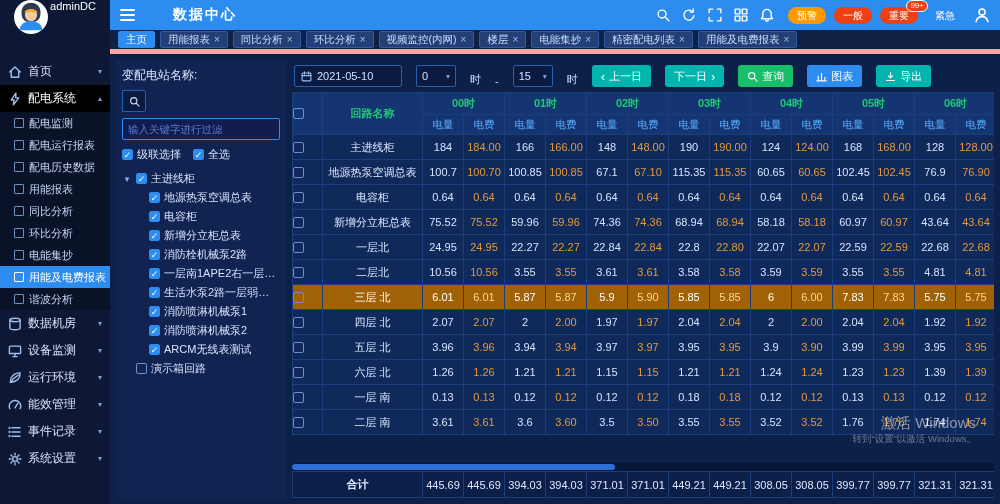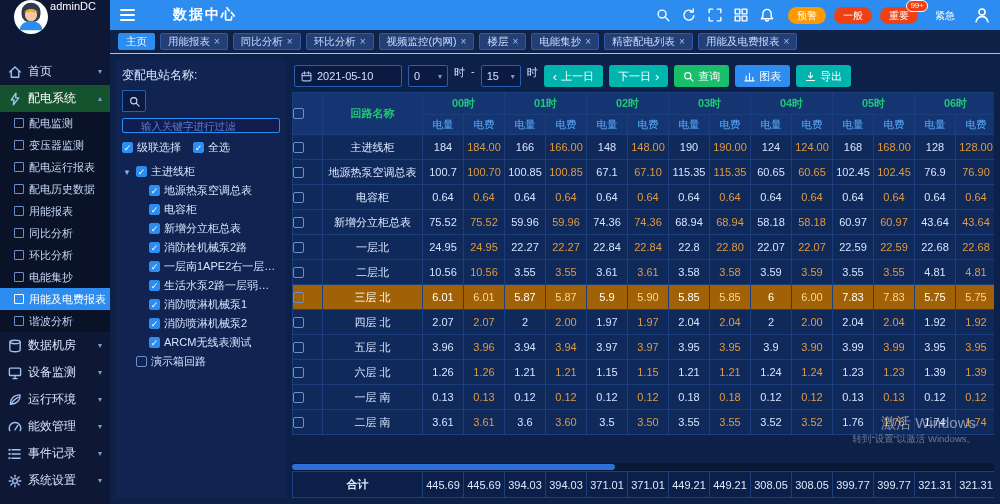--- a/index.html
+++ b/index.html
@@ -11,21 +11,21 @@
   .sidebar { width:110px; background:#0e1734; display:flex; flex-direction:column; flex-shrink:0; }
   .avatar-box { height:58px; display:flex; flex-direction:row; align-items:flex-start; justify-content:center; gap:2px; }
   .avatar { width:34px; height:34px; border-radius:50%; background:#fff; overflow:hidden; display:flex; align-items:center; justify-content:center; }
   .avatar svg { width:34px; height:34px; }
   .avatar-name { color:#fff; font-size:11px; }
   .menu { flex:1; overflow:hidden; }
   .menu-item { height:27px; display:flex; align-items:center; gap:6px; padding:0 8px; color:#d8e4f8; cursor:pointer; font-size:12px; }
   .menu-item .icon { width:14px; height:14px; display:flex; align-items:center; justify-content:center; color:#9fc0ee; flex-shrink:0; }
   .menu-item .mi-label { flex:1; white-space:nowrap; overflow:hidden; }
   .menu-item .chev { font-size:8px; color:#7e9cd0; }
-  .menu-item.group-open { background:#14532d; color:#fff; }
+  .menu-item.group-open { background:#000000; color:#fff; }
   .submenu { background:#0a1228; }
   .submenu-item { height:22px; display:flex; align-items:center; gap:5px; padding:0 6px 0 14px; color:#c3d4f2; font-size:11px; cursor:pointer; white-space:nowrap; overflow:hidden; }
   .submenu-item::before { content:""; width:8px; height:8px; border:1px solid #6f8fc7; border-radius:1px; flex-shrink:0; }
   .submenu-item.active { background:#2d8cf0; color:#fff; }
   .submenu-item.active::before { border-color:#fff; }
 
   
   .main-col { flex:1; display:flex; flex-direction:column; min-width:0; }
 
   .topbar { height:30px; background:#2d8cf0; display:flex; align-items:center; padding:0 10px; gap:10px; color:#fff; flex-shrink:0; }
@@ -33,51 +33,51 @@
   .hamburger i { height:2px; background:#fff; border-radius:1px; }
   .top-title { font-size:14px; font-weight:bold; letter-spacing:2px;margin-left:28px; }
   .top-spacer { flex:1; }
   .top-icons { display:flex; align-items:center; gap:12px; }
   .top-icons .icon { width:14px; height:14px; color:#fff; cursor:pointer; }
   .pills { display:flex; align-items:center; gap:8px; margin-left:4px; }
   .pill { position:relative; height:17px; line-height:17px; padding:0 9px; border-radius:9px; font-size:10px; color:#fff; cursor:pointer; }
   .pill .badge { position:absolute; top:-7px; right:-10px; background:#ed4014; border:1px solid #fff; color:#fff; font-size:8px; line-height:10px; padding:0 3px; border-radius:7px; }
   .user-icon { width:16px; height:16px; color:#fff; cursor:pointer; }
 
-  .tabbar { height:24px; background:#0f2144; display:flex; align-items:center; gap:5px; padding:0 8px; flex-shrink:0; border-bottom:1px solid #fca5a5; }
+  .tabbar { height:24px; background:#0f2144; display:flex; align-items:center; gap:5px; padding:0 8px; flex-shrink:0; border-bottom:5px solid #fca5a5; }
   .tab { height:17px; display:flex; align-items:center; gap:4px; padding:0 7px; background:#233f75; border:1px solid #2f5aa6; border-radius:2px; color:#cadeff; font-size:10.5px; cursor:pointer; white-space:nowrap; }
   .tab.active { background:#2d8cf0; border-color:#2d8cf0; color:#fff; }
   .tab .close { font-size:10px; color:#9fc0ee; cursor:pointer; }
 
   .content { flex:1; display:flex; gap:6px; padding:6px; min-height:0; }
 
   
   .left-panel { width:170px; background:#112351; padding:7px 6px; display:flex; flex-direction:column; gap:6px; flex-shrink:0; overflow:hidden; }
   .lp-label { color:#d8e6ff; font-size:12px; }
   .lp-search { display:flex; }
   .lp-search input { flex:1; min-width:0; height:22px; background:#0a1a40; border:1px solid #2a5fb0; border-right:none; border-radius:2px 0 0 2px; color:#e6efff; font-size:10.5px; padding:0 5px; outline:none; }
   .lp-search .search-btn { width:24px; height:22px; background:#0a1a40; border:1px solid #2a5fb0; border-radius:0 2px 2px 0; display:flex; align-items:center; justify-content:center; color:#cfe0ff; cursor:pointer; }
   .search-btn .icon, .lp-search svg { width:11px; height:11px; }
-  .lp-filter input { width:100%; height:15px; background:#101d4e; border:1px solid #2d8cf0; border-radius:2px; color:#cfe0ff; font-size:10.5px; padding:0 18px; outline:none; }
+  .lp-filter input { width:100%; height:22px; background:#101d4e; border:1px solid #2d8cf0; border-radius:2px; color:#cfe0ff; font-size:10.5px; padding:0 5px; outline:none; }
   .lp-filter input::placeholder { color:#5a7bd0; }
   .lp-checks { display:flex; align-items:center; gap:12px; padding:1px 0; }
   .chk { display:flex; align-items:center; gap:4px; color:#d8e6ff; font-size:11px; cursor:pointer; }
   .cbx { width:11px; height:11px; border:1px solid #6d8fce; border-radius:2px; background:transparent; display:flex; align-items:center; justify-content:center; font-size:9px; color:#fff; flex-shrink:0; }
   .cbx.on { background:#2d8cf0; border-color:#2d8cf0; }
   .tree { flex:1; overflow:hidden; }
   .tree-row { display:flex; align-items:center; gap:4px; height:19px; color:#d6e4ff; font-size:11px; white-space:nowrap; overflow:hidden; cursor:pointer; }
   .tree-row .arrow { width:10px; text-align:center; color:#8fb3e8; font-size:9px; flex-shrink:0; }
   .tree-row .t-label { overflow:hidden; text-overflow:ellipsis; }
 
   
   .report-panel { flex:1; min-width:0; display:flex; flex-direction:column; position:relative; }
   .report-tabs { height:25px; background:#1c3a72; display:flex; align-items:flex-end; padding:0 4px; gap:2px; border-bottom:1px solid #2c55a0; flex-shrink:0; }
   .rtab { height:22px; line-height:22px; padding:0 16px; font-size:11.5px; color:#a9c6f5; cursor:pointer; border-radius:3px 3px 0 0; }
   .rtab.active { background:#0d2148; color:#fff; }
-  .controls { height:32px; display:flex; align-items:flex-start; gap:6px; padding:5px 2px; flex-shrink:0; }
+  .controls { height:32px; display:flex; align-items:flex-end; gap:14px; padding:5px 2px; flex-shrink:0; }
   .date-box { width:108px; height:22px; background:#0a1a40; border:1px solid #2a5fb0; border-radius:2px; display:flex; align-items:center; gap:5px; padding:0 6px; color:#cfe0ff; font-size:11px; cursor:pointer; }
   .date-box .icon { width:11px; height:11px; color:#9fc0ee; }
   .hour-sel { width:40px; height:22px; background:#0a1a40; border:1px solid #2a5fb0; border-radius:2px; display:flex; align-items:center; justify-content:space-between; padding:0 5px; color:#cfe0ff; font-size:11px; cursor:pointer; }
   .hour-sel .chev { font-size:8px; color:#7e9cd0; }
   .hour-unit, .hour-dash { color:#cfe0ff; font-size:11px; }
   .btn { height:22px; display:flex; align-items:center; gap:4px; padding:0 9px; border:none; border-radius:3px; color:#fff; font-size:11px; cursor:pointer; font-family:inherit; }
   .btn .icon { width:11px; height:11px; }
   .btn-teal { background:#00b5ad; }
   .btn-green { background:#19be6b; }
   .btn-blue { background:#2d8cf0; }
@@ -138,21 +138,20 @@
           <span class="icon">
             <svg viewBox="0 0 12 12" width="100%" height="100%" fill="none" stroke="currentColor" stroke-width="1.2" stroke-linecap="round" stroke-linejoin="round">
               <path d="M6.8 1L2.8 6.8h2.4L4.6 11l4.6-6H6.6z"></path>
             </svg>
           </span>
           <span class="mi-label">配电系统</span>
           <span class="chev">▴</span>
         </div>
         <div class="submenu">
           <div class="submenu-item">配电监测</div>
-          <div class="submenu-item">变压器监测</div>
           <div class="submenu-item">配电运行报表</div>
           <div class="submenu-item">配电历史数据</div>
           <div class="submenu-item">用能报表</div>
           <div class="submenu-item">同比分析</div>
           <div class="submenu-item">环比分析</div>
           <div class="submenu-item">电能集抄</div>
           <div class="submenu-item active">用能及电费报表</div>
           <div class="submenu-item">谐波分析</div>
         </div>
         <div class="menu-item">

